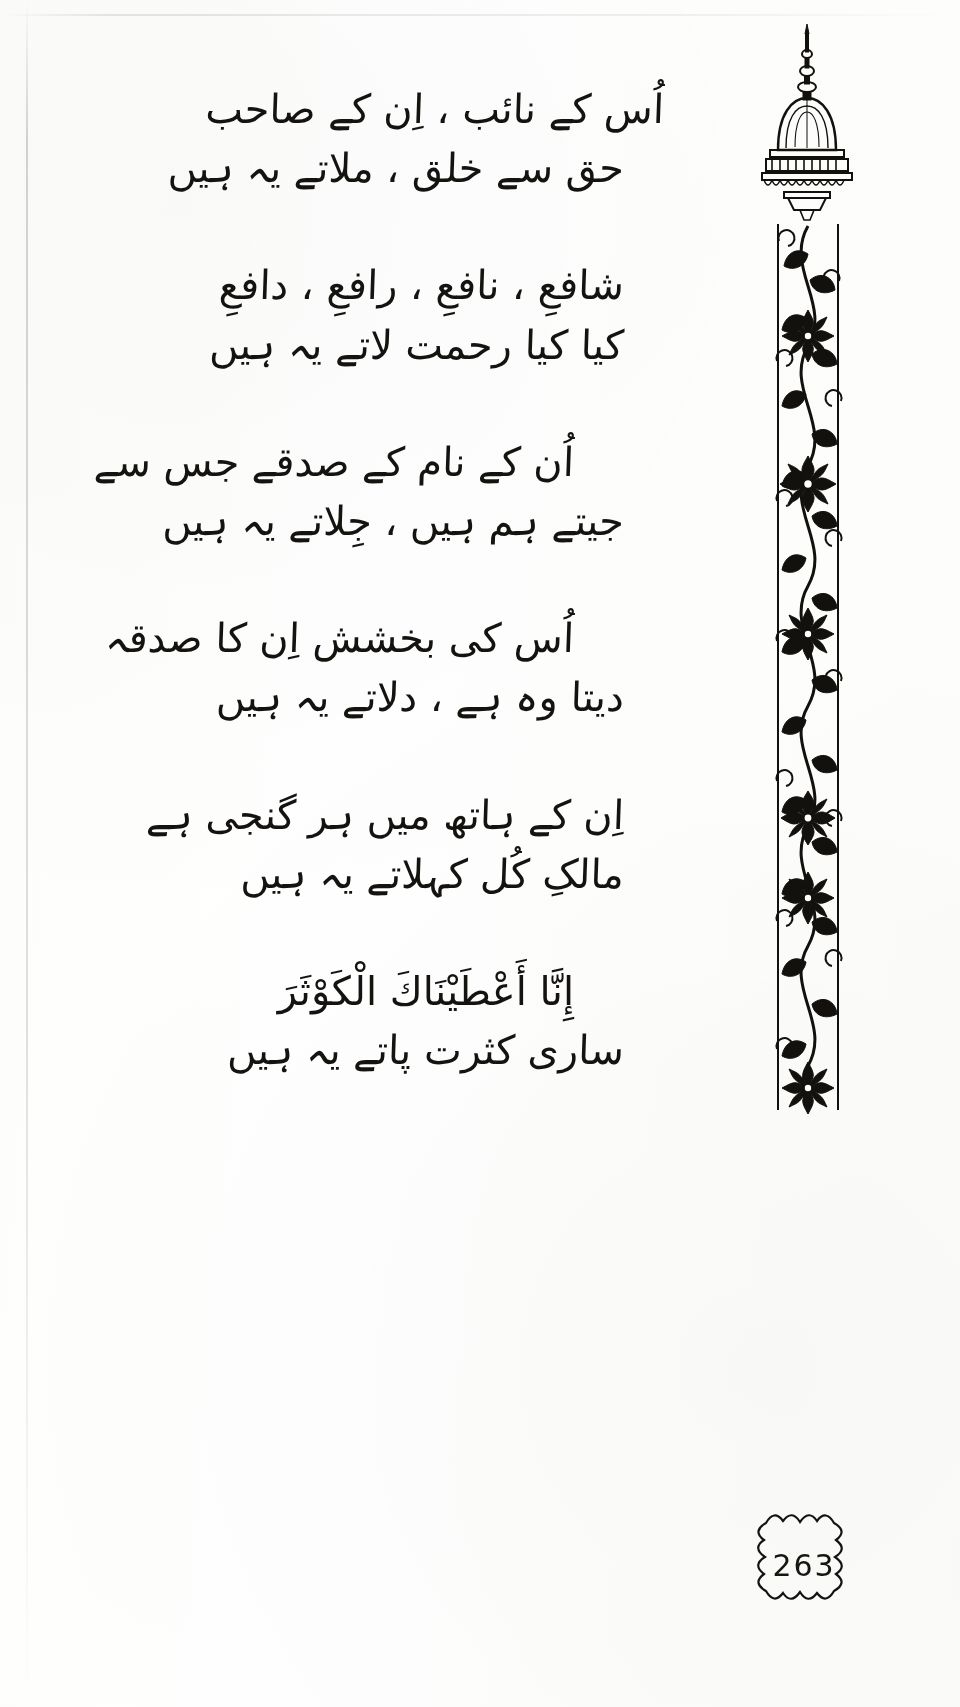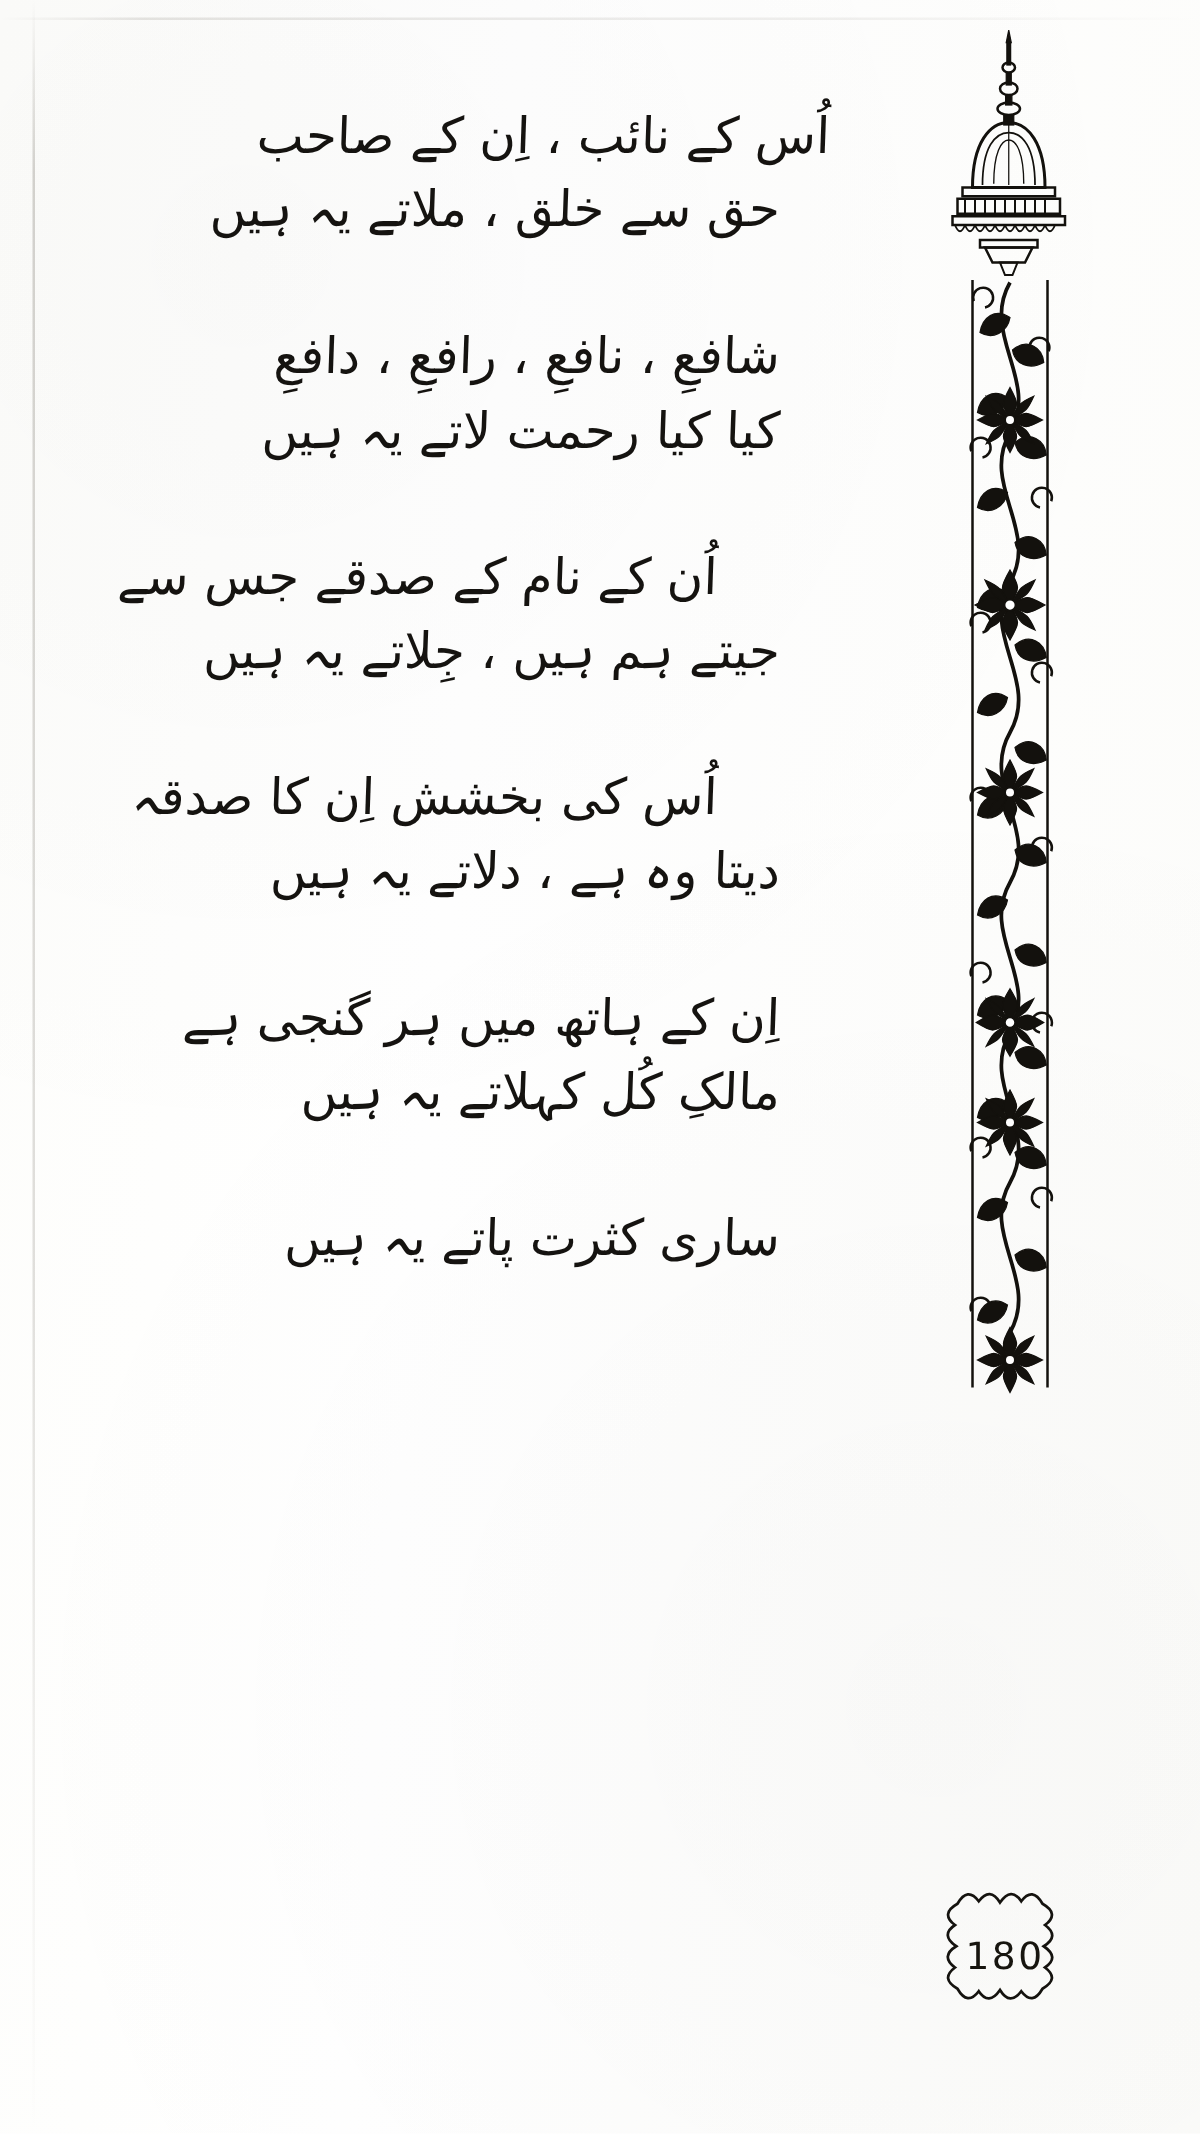--- a/index.html
+++ b/index.html
@@ -143,20 +143,21 @@
     <div class="line indent-2">اُس کی بخشش اِن کا صدقہ</div>
     <div class="line indent-1">دیتا وہ ہے ، دلاتے یہ ہیں</div>
   </div>
 
   <div class="stanza">
     <div class="line indent-1">اِن کے ہاتھ میں ہر گنجی ہے</div>
     <div class="line indent-1">مالکِ کُل کہلاتے یہ ہیں</div>
   </div>
 
   <div class="stanza">
+    <div class="line arabic indent-2">إِنَّا أَعْطَيْنَاكَ الْكَوْثَرَ</div>
     <div class="line indent-1">ساری کثرت پاتے یہ ہیں</div>
   </div>
 
 </div>
 
 <div class="ornament-column">
   <svg width="170" height="1130" viewBox="0 0 170 1130" xmlns="http://www.w3.org/2000/svg">
     <g fill="#13110d" stroke="#13110d">
 
       <g>
@@ -338,14 +339,14 @@
 </div>
 
 <div class="page-number">
   <svg width="136" height="120" viewBox="0 0 136 120" xmlns="http://www.w3.org/2000/svg">
     <path d="M30 18
              q8 -14 17 -2 q9 -12 17 1 q9 -13 17 -1 q9 -12 17 2
              q14 8 2 17 q12 9 -1 17 q13 9 1 17 q12 9 -2 17
              q-8 14 -17 2 q-9 12 -17 -1 q-9 13 -17 1 q-9 12 -17 -2
              q-14 -8 -2 -17 q-12 -9 1 -17 q-13 -9 -1 -17 q-12 -9 2 -17 Z" fill="none" stroke="#15130f" stroke-width="2.2"></path>
   </svg>
-  <div class="pnum">180</div>
+  <div class="pnum">263</div>
 </div>
 
 </body></html>

